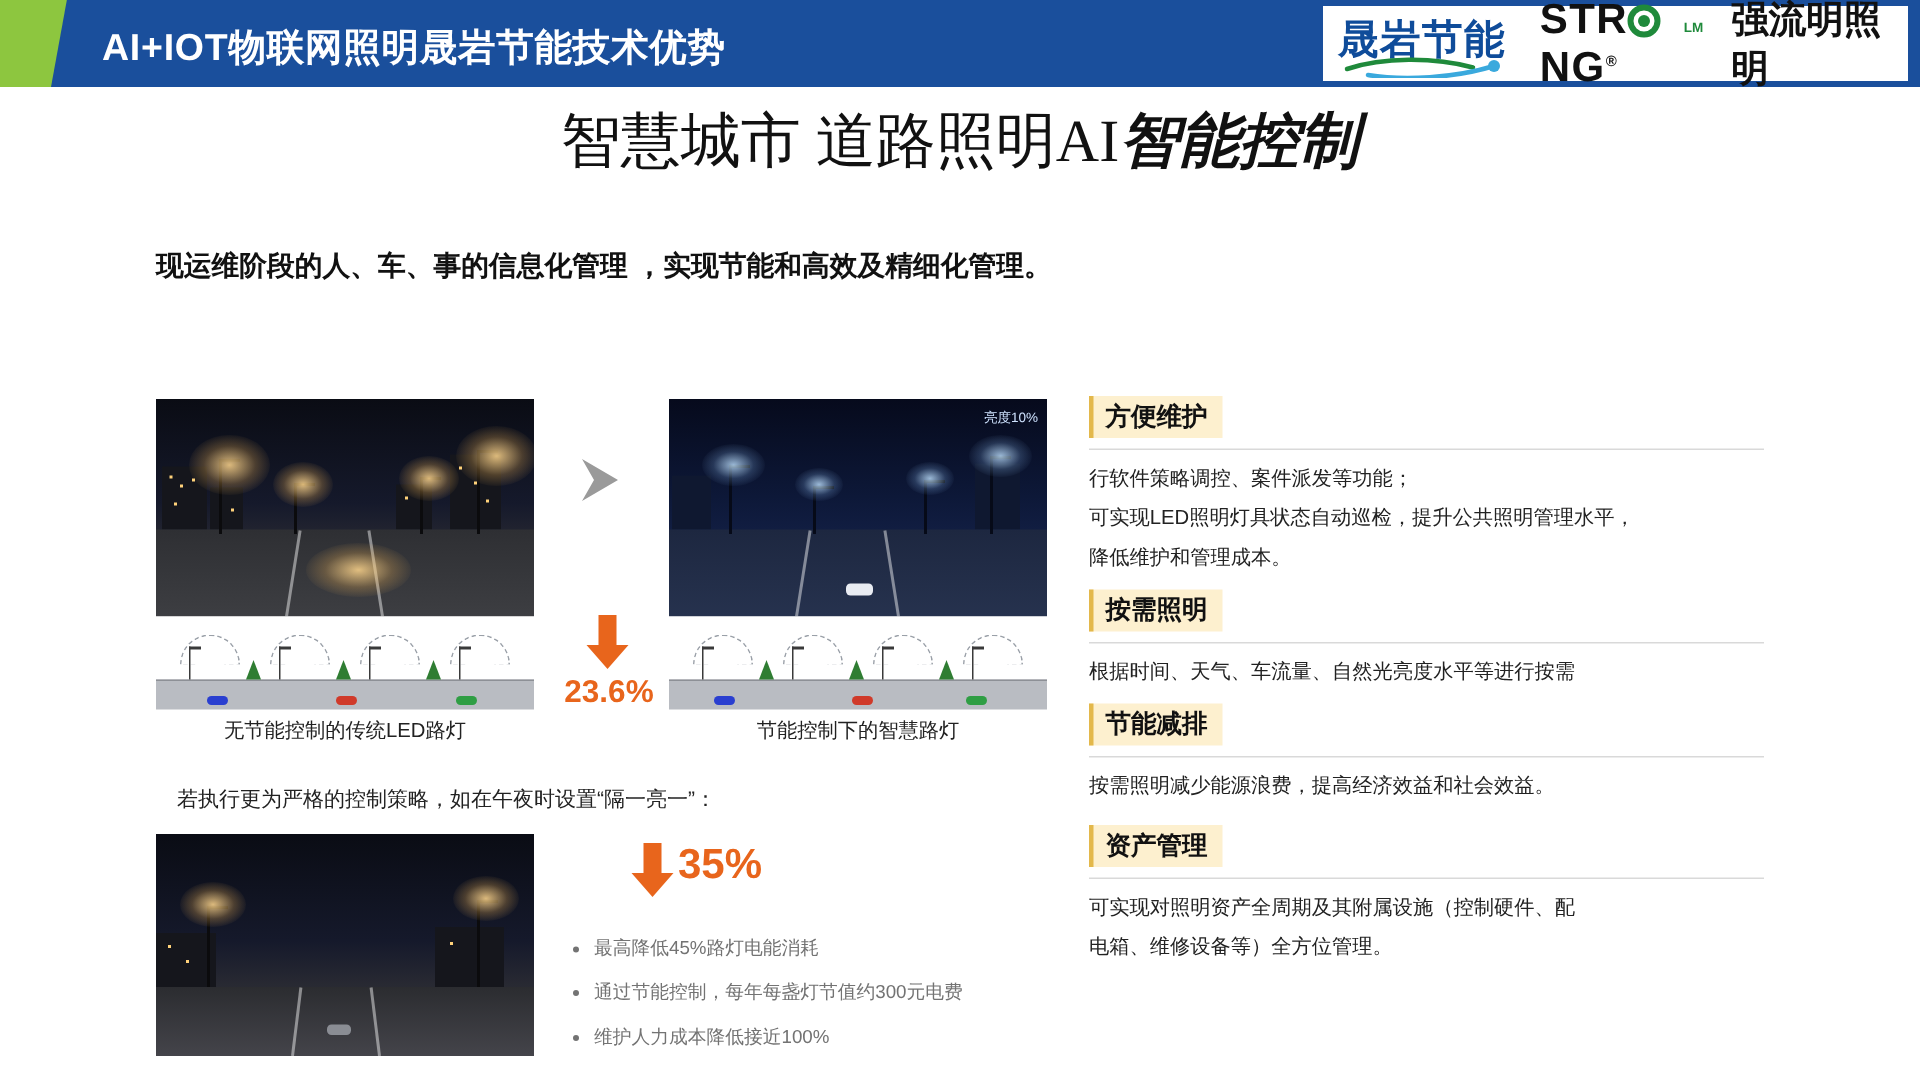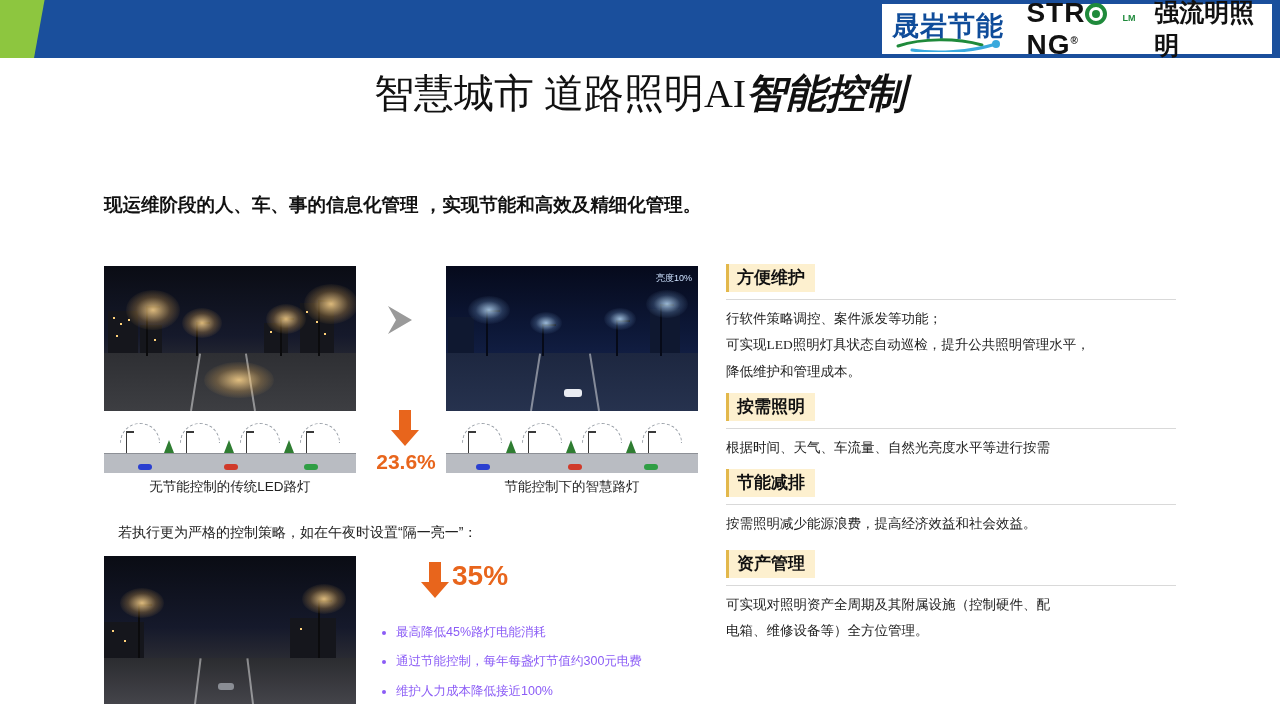--- a/index.html
+++ b/index.html
@@ -75,21 +75,21 @@
   }
   .main-title .em { font-weight: bold; font-style: italic; }
 
   
   .intro {
     position: absolute; top: 160px; left: 104px; width: 1080px;
     font-size: 18.5px; font-weight: bold; color: #111; line-height: 1.85;
     text-align: left;
   }
   .intro .l1 { display: block; text-indent: 20px; }
-  .intro .l2 { display: block; margin-top: 28px; }
+  .intro .l2 { display: block; }
 
   
   .img-a { position: absolute; left: 104px; top: 266px; width: 252px; height: 202px; }
   .img-b { position: absolute; left: 446px; top: 266px; width: 252px; height: 202px; }
 
   .photo {
     position: absolute; left: 0; top: 0; width: 100%; height: 145px;
     overflow: hidden;
   }
   
@@ -163,27 +163,27 @@
   .img-c { position:absolute; left:104px; top:556px; width:252px; height:148px; }
 
   .arrow-down-2 { position:absolute; left:418px; top:560px; width:34px; height:40px; }
   .pct-2 {
     position:absolute; left:452px; top:560px; color:#e8651c;
     font-size:28px; font-weight:bold;
   }
 
   .bullets {
     position:absolute; left:380px; top:618px; width:320px;
-    font-size:12.5px; color:#8b5cf6; line-height:2.35;
+    font-size:12.5px; color:#737373; line-height:2.35;
   }
   .bullets li { margin:0; }
   .bullets ul { margin:0; padding-left:16px; }
 
   
-  .right { position:absolute; left:726px; top:264px; width:450px;font-family:Liberation Serif, serif; }
+  .right { position:absolute; left:726px; top:264px; width:450px; }
   .sec { margin-bottom:6px; }
   .sec-title {
     display:inline-block; background:#fdf0cf; border-left:3px solid #e3b84b;
     font-size:17px; font-weight:bold; color:#111; padding:2px 10px 3px 8px;
   }
   .sec-body {
     font-size:13.5px; color:#222; line-height:1.95; margin-top:6px;
   }
   .sec-body p { margin:0; }
   .divider {
@@ -191,20 +191,21 @@
   }
 </style>
 </head>
 <body>
 
 <div class="slide">
 
   <div class="header">
     <div class="header-accent"></div>
     <div class="header-accent2"></div>
+    <div class="header-title">AI+IOT物联网照明晟岩节能技术优势</div>
 
     <div class="logo-box">
       <div style="position:relative;width:132px;height:46px;">
         <div class="logo-cn" style="position:absolute;left:4px;top:2px;">晟岩节能</div>
         <svg class="logo-swoosh" viewBox="0 0 120 16">
           <path d="M2 10 C 26 2, 60 2, 86 9" stroke="#1f8a3b" stroke-width="3" fill="none" stroke-linecap="round"></path>
           <path d="M16 14 C 40 18, 74 16, 100 8" stroke="#3aa9dd" stroke-width="3" fill="none" stroke-linecap="round"></path>
           <circle cx="100" cy="8" r="4" fill="#3aa9dd"></circle>
         </svg>
       </div>

